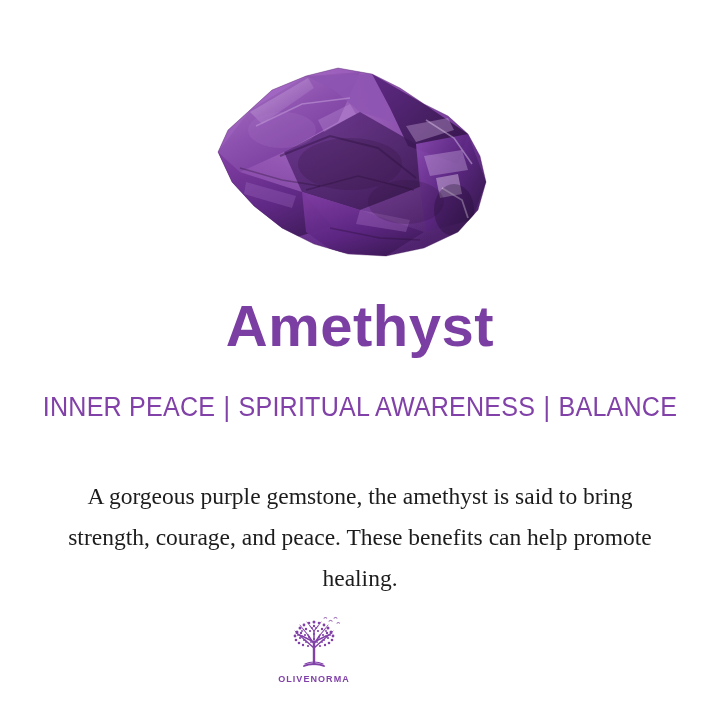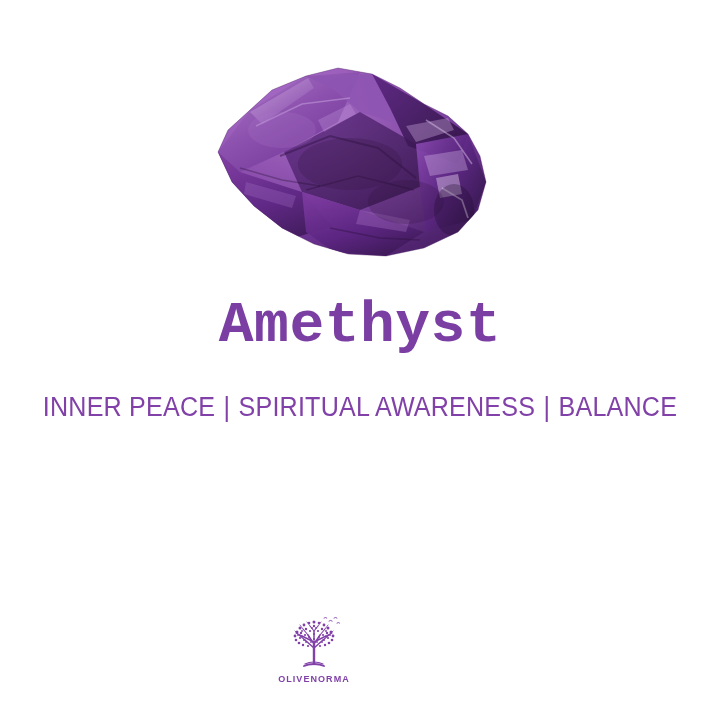--- a/index.html
+++ b/index.html
@@ -34,21 +34,21 @@
     margin: 0 auto;
   }
 
   
   .title {
     position: absolute;
     left: 0;
     top: 296px;
     width: 720px;
     text-align: center;
-    font-family: Liberation Mono, monospace;
+    font-family: Liberation Sans, sans-serif;
     font-size: 58px;
     font-weight: 700;
     letter-spacing: 0.5px;
     color: #7b3fa3;
     line-height: 1.05;
     white-space: nowrap;
   }
 
   
   .tagline {
@@ -206,20 +206,21 @@
                L22,122 Z" fill="none" stroke="#4a205f" stroke-width="1" opacity="0.35"></path>
     </svg>
   </div>
 
   <div class="title">Amethyst</div>
 
   <div class="tagline">
     <span>INNER PEACE</span><span class="sep">|</span><span>SPIRITUAL AWARENESS</span><span class="sep">|</span><span>BALANCE</span>
   </div>
 
+  <p class="body-copy">A gorgeous purple gemstone, the amethyst is said to bring strength, courage, and peace. These benefits can help promote healing.</p>
 
   <div class="logo">
     <svg class="logo-mark" width="58" height="58" viewBox="0 0 58 58">
       <g stroke="#8141a8" fill="none" stroke-linecap="round">
 
         <path d="M29,50 L29,30" stroke-width="2.4"></path>
 
         <path d="M29,50 C24,50 21,51 19,52 M29,50 C34,50 37,51 39,52" stroke-width="1.8"></path>
         <path d="M29,48 C25,48 22,49 20,50 M29,48 C33,48 36,49 38,50" stroke-width="1.2"></path>
 

